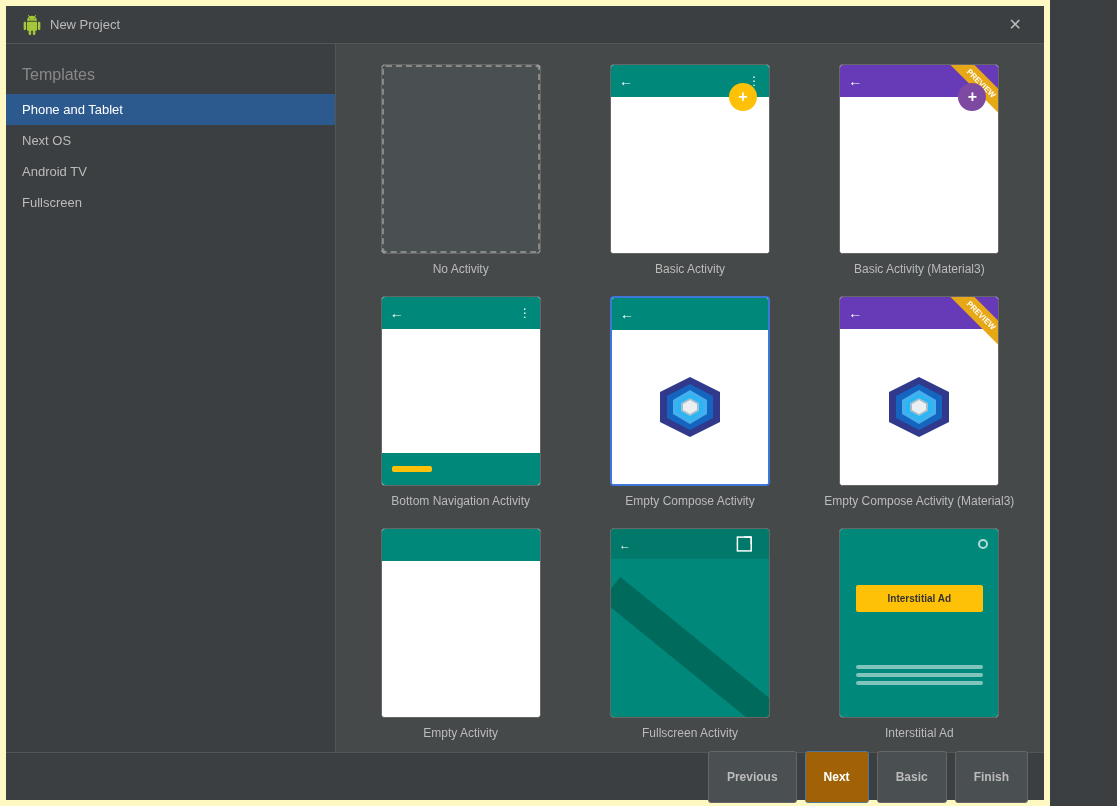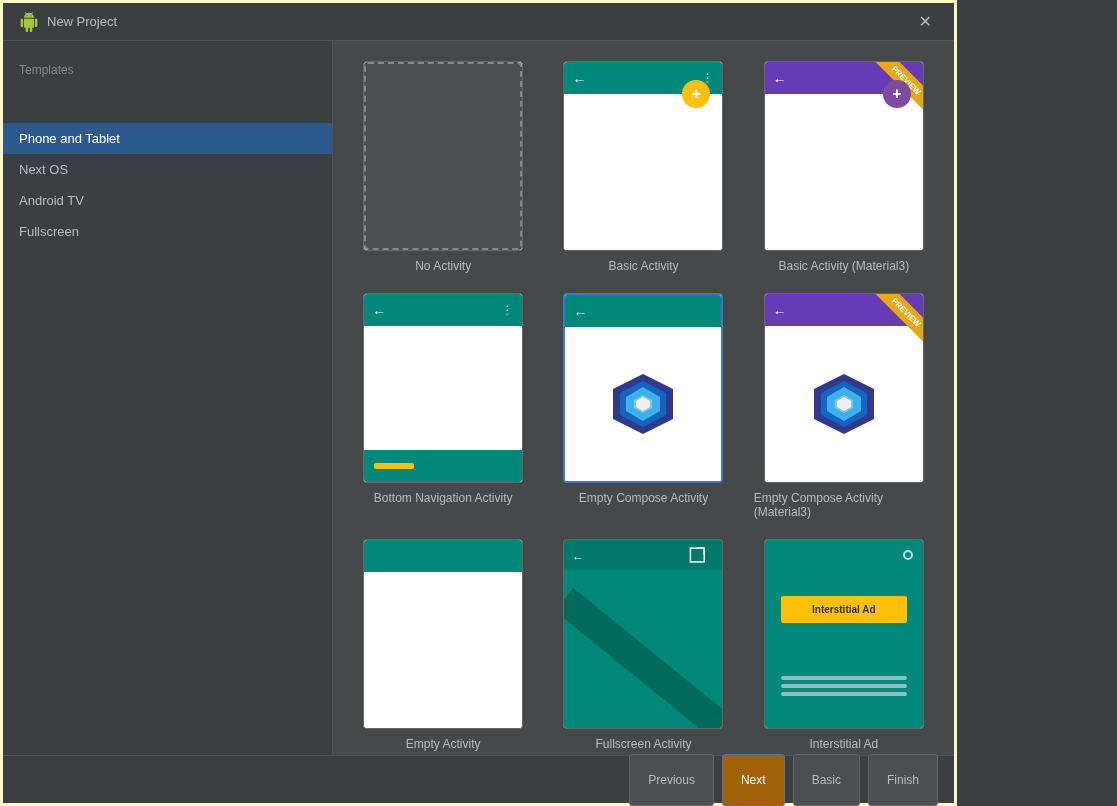--- a/index.html
+++ b/index.html
@@ -7,26 +7,26 @@
       width: 1117px;
       height: 806px;
       background: #3c3f41;
       font-family: 'Segoe UI', Arial, sans-serif;
       font-size: 13px;
       color: #bbbbbb;
       overflow: hidden;
     }
 
     .dialog {
-      width: 957px;
+      width: 1050px;
       height: 806px;
       background: #3c3f41;
       display: flex;
       flex-direction: column;
-      border: 3px solid #fef9c3;
+      border: 6px solid #fef9c3;
     }
 
     .title-bar {
       background: #3c3f41;
       padding: 10px 16px;
       display: flex;
       align-items: center;
       justify-content: space-between;
       border-bottom: 1px solid #555;
       height: 38px;
@@ -67,36 +67,35 @@
     .sidebar {
       width: 330px;
       background: #3c3f41;
       border-right: 1px solid #555;
       padding: 16px 0;
       flex-shrink: 0;
     }
 
     .sidebar-section-label {
       color: #888;
-      font-size: 12px;
+      font-size: 16px;
       padding: 6px 16px 10px;
       text-transform: none;
     }
 
     .sidebar-item {
       padding: 8px 16px;
       cursor: pointer;
       color: #bbbbbb;
       font-size: 13px;
     }
 
     .sidebar-item.active {
       background: #2d5a8e;
       color: #ffffff;
-      margin-top: 36px;
     }
 
     .content-area {
       flex: 1;
       background: #45494a;
       padding: 20px;
       overflow-y: auto;
     }
 
     .templates-grid {
@@ -327,20 +326,21 @@
       gap: 8px;
       height: 48px;
     }
 
     .btn {
       padding: 18px 18px;
       border-radius: 3px;
       border: none;
       cursor: pointer;
       font-size: 12px;
+      font-weight: bold;
     }
 
     .btn-secondary {
       background: #4a4f52;
       color: #bbbbbb;
       border: 1px solid #666;
     }
 
     .btn-primary {
       background: #a16207;

